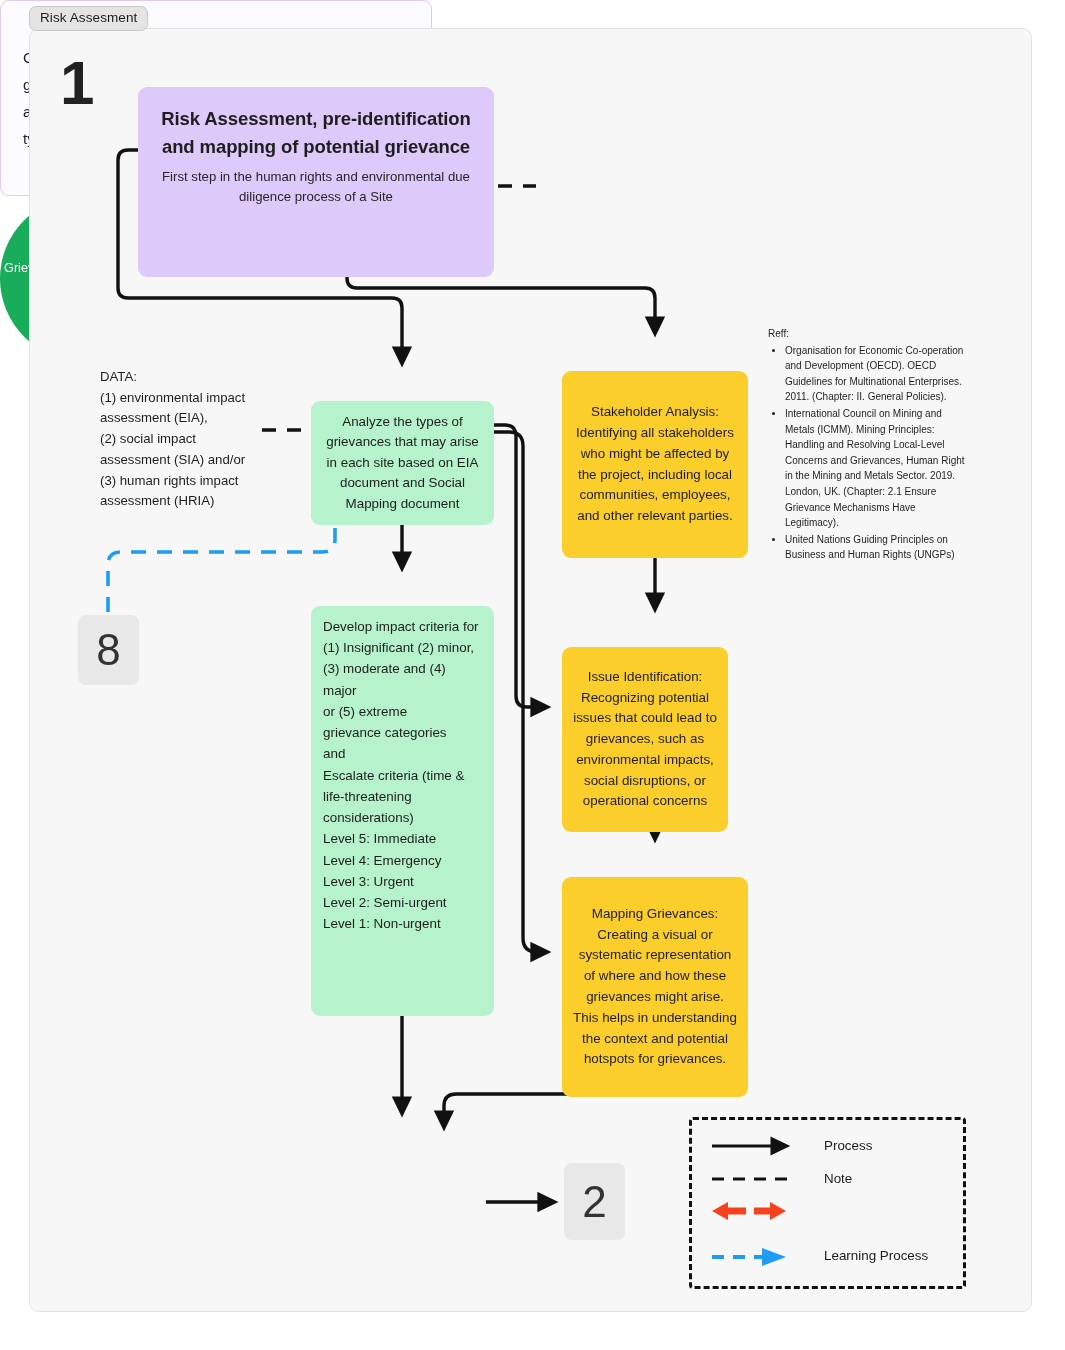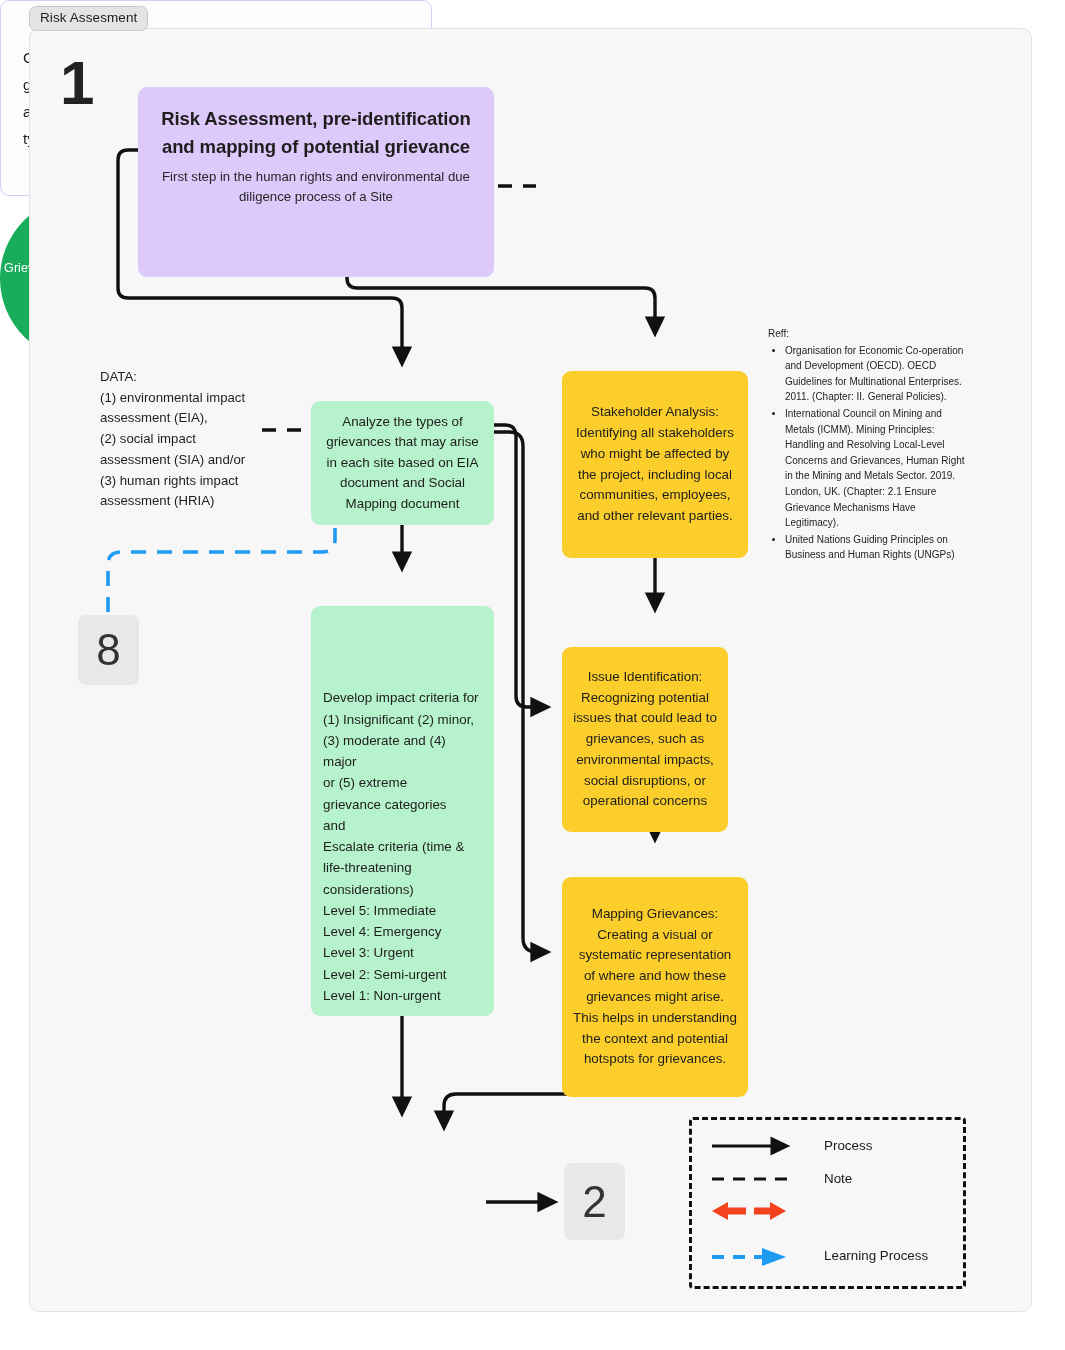--- a/index.html
+++ b/index.html
@@ -149,21 +149,21 @@
     font-size: 13.4px;
     line-height: 1.52;
   }
 
   #node-criteria {
     left: 311px; top: 574px;
     width: 183px; height: 410px;
     background: #b6f2cb;
     padding: 10px 12px;
     align-items: flex-start;
-    justify-content: flex-end;
+    justify-content: flex-start;
   }
   #node-criteria .txt {
     font-size: 13.4px;
     line-height: 1.585;
     text-align: left;
     white-space: pre-line;
   }
 
   #node-stake {
     left: 562px; top: 339px;

